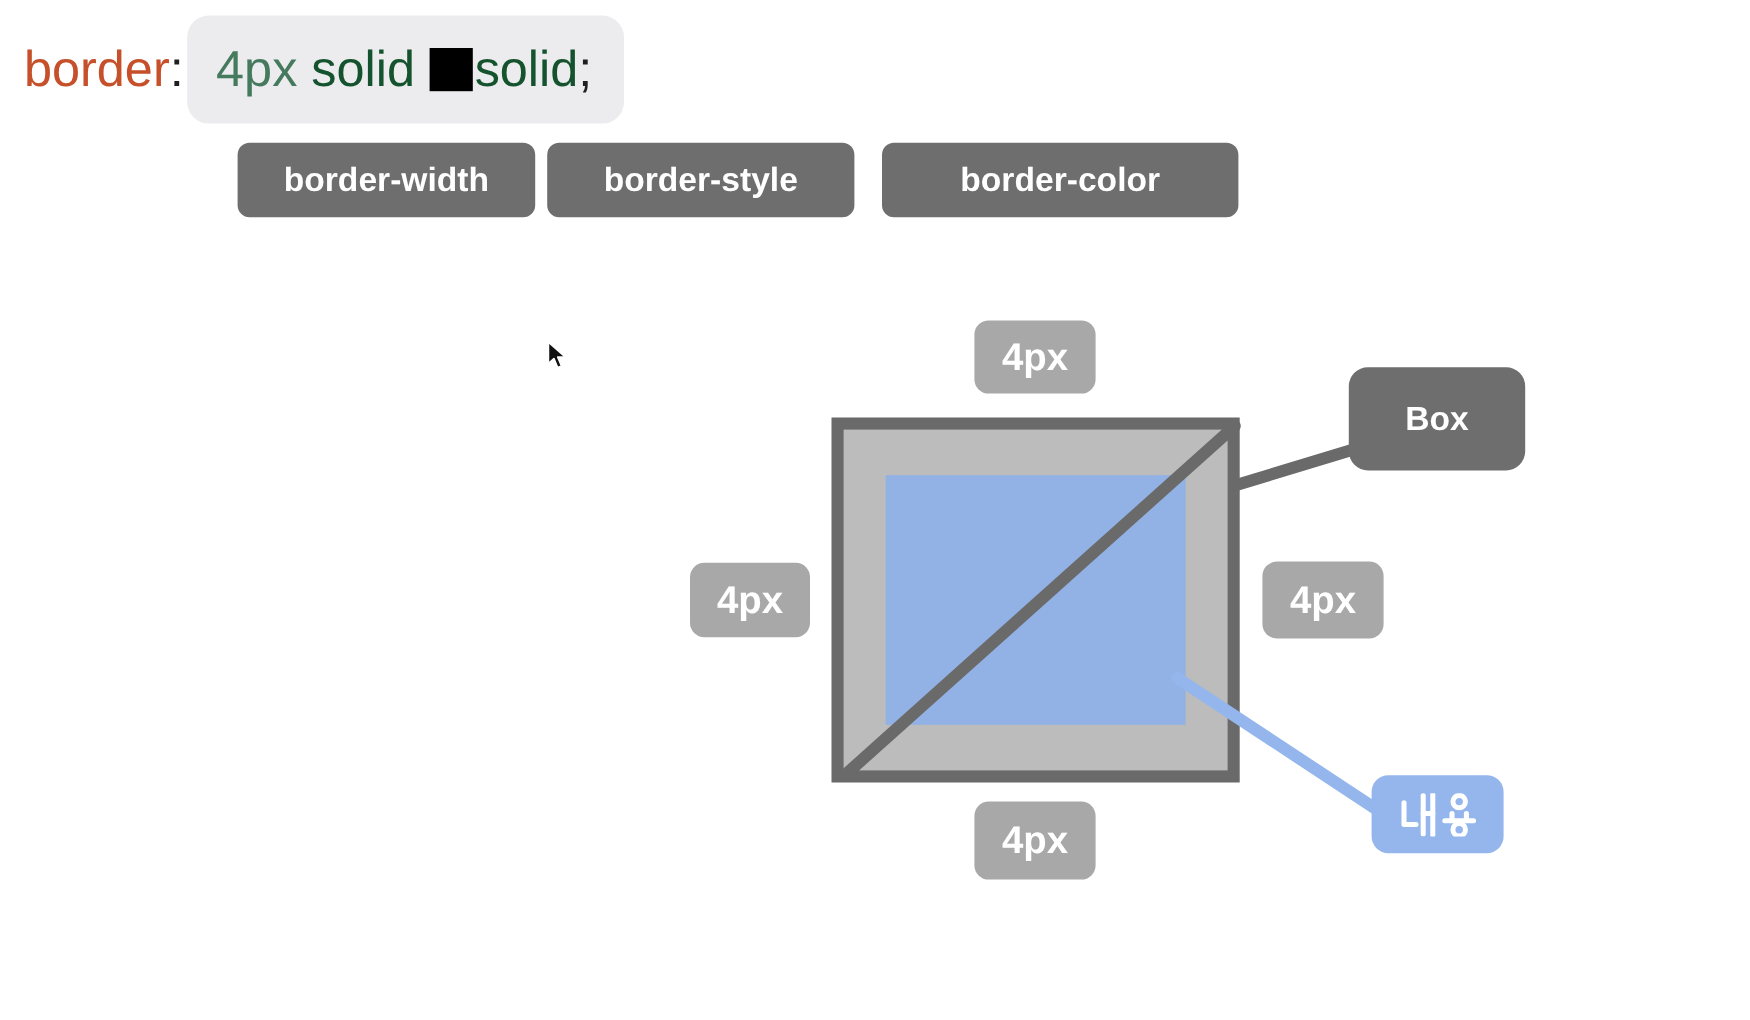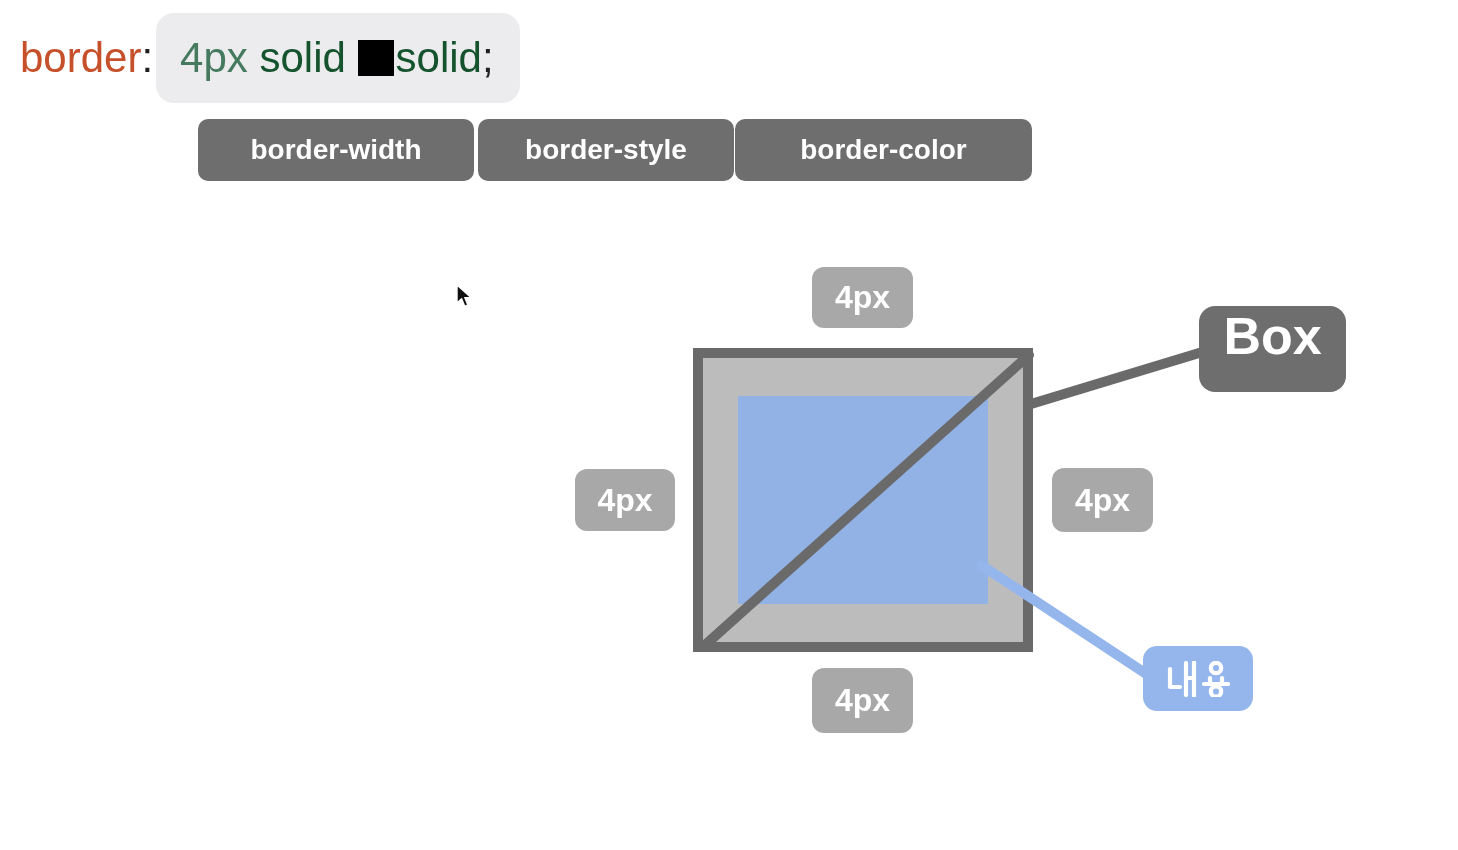--- a/index.html
+++ b/index.html
@@ -36,22 +36,22 @@
     background: #000000; margin: 0 2px 0 0;
   }
 
   
   .chip {
     position: absolute; top: 119px; height: 62px;
     background: #6e6e6e; border-radius: 10px;
     display: flex; align-items: center; justify-content: center;
     color: #ffffff; font-weight: bold; font-size: 28px;
   }
-  .chip.c1 { left: 198px; width: 276px; }
-  .chip.c2 { left: 478px; width: 256px; }
+  .chip.c1 { left: 198px; width: 248px; }
+  .chip.c2 { left: 456px; width: 256px; }
   .chip.c3 { left: 735px; width: 297px; }
 
   
   .box-frame {
     position: absolute; left: 693px; top: 348px;
     width: 340px; height: 304px;
     background: #bcbcbc;
     border: 10px solid #6a6a6a;
   }
   .box-content {
@@ -72,24 +72,24 @@
     display: flex; align-items: center; justify-content: center;
     color: #ffffff; font-weight: bold; font-size: 32px;
   }
   .badge.top    { left: 812px;  top: 267px; width: 101px; height: 61px; }
   .badge.left   { left: 575px;  top: 469px; width: 100px; height: 62px; }
   .badge.right  { left: 1052px; top: 468px; width: 101px; height: 64px; }
   .badge.bottom { left: 812px;  top: 668px; width: 101px; height: 65px; }
 
   
   .box-label {
-    position: absolute; left: 1199px; top: 306px; width: 147px; height: 86px;
+    position: absolute; left: 1124px; top: 306px; width: 147px; height: 86px;
     background: #6e6e6e; border-radius: 16px;
-    display: flex; justify-content: center;
-    color: #ffffff; font-weight: bold; font-size: 52px;
+    display: flex; align-items: center; justify-content: center;
+    color: #ffffff; font-weight: bold; font-size: 28px;
   }
   .content-label {
     position: absolute; left: 1143px; top: 646px; width: 110px; height: 65px;
     background: #94b6ec; border-radius: 14px;
     display: flex; align-items: center; justify-content: center;
   }
 
   .cursor { position: absolute; left: 455px; top: 284px; }
 </style>
 </head>

